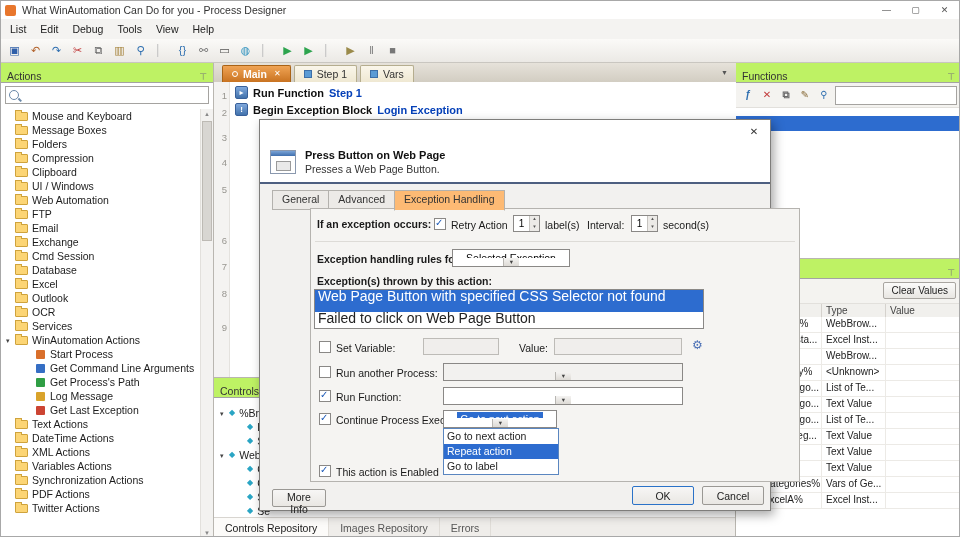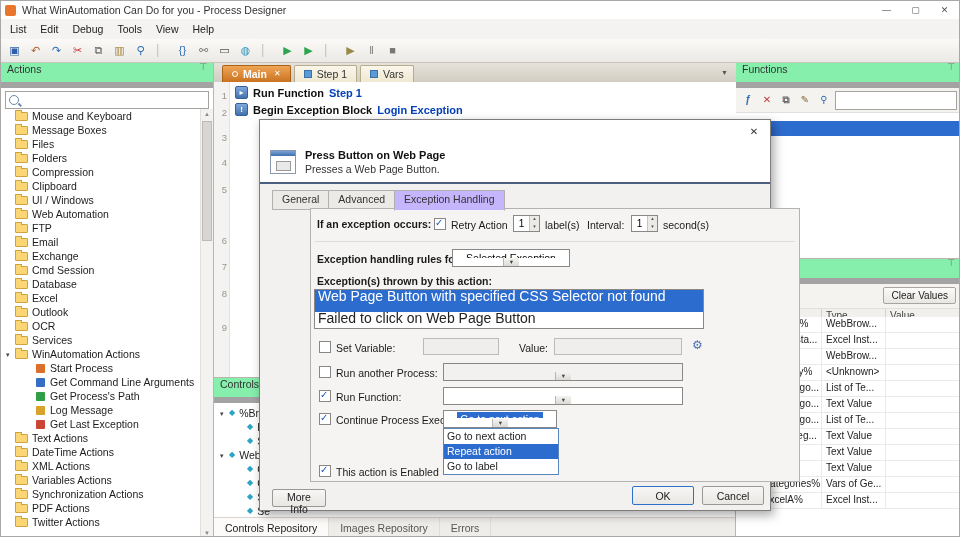--- a/index.html
+++ b/index.html
@@ -20,22 +20,22 @@
            border-bottom:1px solid #e3e1de;display:flex;align-items:center;padding-left:2px;}
   .mitem{padding:2px 7px;font-size:10.5px;color:#222;}
   .toolbar{position:absolute;left:0;top:38px;right:0;height:23px;
            background:linear-gradient(#fbfaf8,#ebe9e5);border-bottom:1px solid #c9c6c0;
            display:flex;align-items:center;padding-left:3px;}
   .tbtn{width:21px;height:20px;display:flex;align-items:center;justify-content:center;}
   .tglyph{font-size:11px;line-height:1;}
 
   
   .panel{position:absolute;background:#fff;box-sizing:border-box;}
-  .phdr{height:19px;background:#86efac;border-bottom:6px solid #a3a3a3;display:flex;
-        align-items:flex-start;padding:0 6px;font-size:10.5px;color:#333;}
+  .phdr{height:19px;background:#bef264;border-bottom:1px solid #a3a3a3;display:flex;
+        align-items:flex-end;padding:0 6px;font-size:10.5px;color:#333;}
   .pin{margin-left:auto;color:#777;font-size:9px;line-height:1;}
 
   
   .actions{left:0;top:62px;width:213px;height:475px;border-right:1px solid #b9b6b0;}
   .srow{padding:3px 4px;}
   .sbox{height:18px;border:1px solid #a5a3a0;background:#fff;display:flex;align-items:center;padding:0 3px;box-sizing:border-box;}
   .mag{width:8px;height:8px;border:1.5px solid #6a88a8;border-radius:50%;position:relative;margin-right:4px;flex:none;}
   .mag::after{content:"";position:absolute;width:4px;height:1.5px;background:#6a88a8;right:-3.5px;bottom:-1px;transform:rotate(45deg);}
   .sbox input{border:none;outline:none;flex:1;font-size:10.5px;font-family:inherit;min-width:0;background:transparent;}
   .atree{position:absolute;left:0;top:46px;right:12px;bottom:0;overflow:hidden;}
@@ -132,21 +132,21 @@
   .dtitle{height:22px;background:#fff;display:flex;align-items:center;padding-left:8px;font-size:11px;color:#1a1a1a;position:relative;}
   .dclose{position:absolute;right:0;top:0;width:32px;height:22px;display:flex;align-items:center;justify-content:center;font-size:10px;color:#333;}
   .dheader{height:40px;background:#fff;border-bottom:2px solid #4d5f80;display:flex;align-items:center;padding:0 10px;gap:9px;}
   .hdricon{width:26px;height:24px;border:1px solid #8a98ae;background:#fff;position:relative;flex:none;box-sizing:border-box;}
   .hdricon::before{content:"";position:absolute;left:0;right:0;top:0;height:5px;background:linear-gradient(#7aa3d6,#3f6fae);}
   .hdricon::after{content:"";position:absolute;left:5px;top:10px;width:13px;height:8px;background:#e9e9e9;border:1px solid #9a9a9a;}
   .hdrtitle{font-weight:bold;font-size:11px;color:#111;}
   .hdrsub{font-size:10.5px;color:#333;margin-top:2px;}
   .dtabs{position:absolute;left:12px;top:70px;height:19px;display:flex;}
   .dtab{padding:2px 9px 0;border:1px solid #b3b1ad;background:#eceae7;font-size:10.5px;color:#333;margin-right:-1px;height:16px;}
-  .dtab.active{background:#c4b5fd;position:relative;z-index:2;border-bottom-color:#f5f4f2;height:17px;}
+  .dtab.active{background:#fdba74;position:relative;z-index:2;border-bottom-color:#f5f4f2;height:17px;}
   .dpage{position:absolute;left:10px;top:88px;width:490px;height:274px;border:1px solid #b5b3af;background:#f5f4f2;box-sizing:border-box;margin-left:40px;}
 
   .dpage .lab{position:absolute;font-size:10.5px;color:#1a1a1a;white-space:nowrap;}
   .dpage .lab.b{font-weight:bold;}
   .l-occurs{left:6px;top:9px;}   .l-retry{left:140px;top:10px;}
   .l-times{left:234px;top:10px;} .l-interval{left:276px;top:10px;}
   .l-seconds{left:352px;top:10px;}
   .hr1{position:absolute;left:4px;right:4px;top:32px;height:1px;background:#dddbd7;}
   .l-rules{left:6px;top:44px;}   .l-exc{left:6px;top:66px;}
   .l-setvar{left:25px;top:133px;}.l-value{left:208px;top:133px;color:#8c8a86;}
@@ -296,26 +296,20 @@
           <span class="caret"></span>
           <span class="folder"></span>
 
           <span class="tlabel">Mouse and Keyboard</span>
         </div>
         <div class="trow">
           <span class="caret"></span>
           <span class="folder"></span>
 
           <span class="tlabel">Message Boxes</span>
-        </div>
-        <div class="trow">
-          <span class="caret"></span>
-          <span class="folder"></span>
-
-          <span class="tlabel">Files</span>
         </div>
         <div class="trow">
           <span class="caret"></span>
           <span class="folder"></span>
 
           <span class="tlabel">Folders</span>
         </div>
         <div class="trow">
           <span class="caret"></span>
           <span class="folder"></span>

